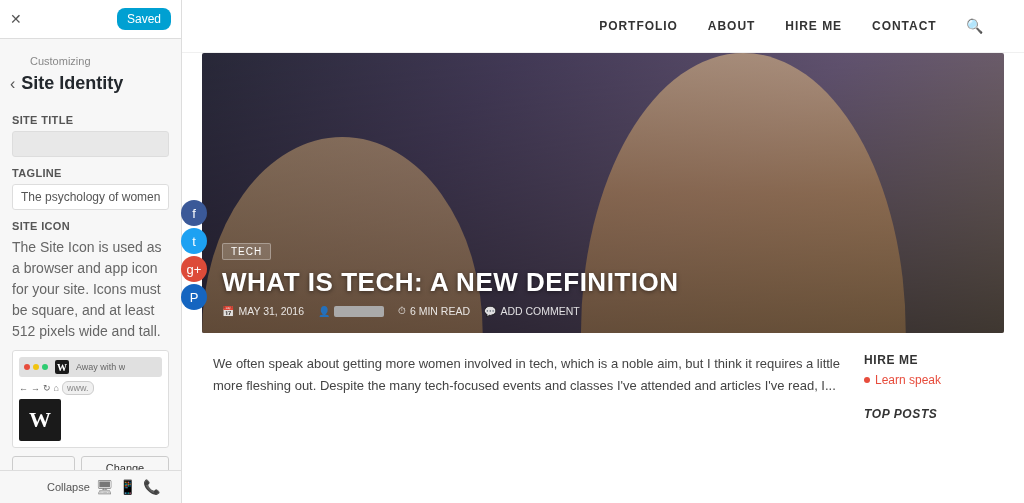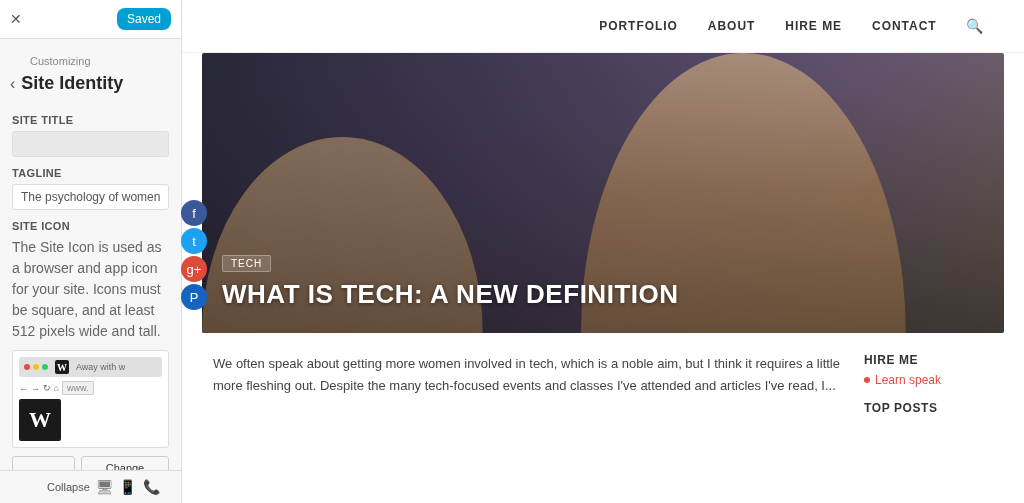--- a/index.html
+++ b/index.html
@@ -155,21 +155,21 @@
     .browser-nav {
       font-size: 9px;
       color: #666;
       display: flex;
       align-items: center;
       gap: 3px;
     }
     .browser-url {
       background: #f0f0f0;
       border: 1px solid #ccc;
-      border-radius: 1px;
+      border-radius: 6px;
       font-size: 9px;
       padding: 1px 4px;
       color: #888;
     }
     .icon-buttons {
       display: flex;
       gap: 6px;
     }
     .icon-btn {
       padding: 5px 10px;
@@ -377,21 +377,22 @@
       border-radius: 50%;
       background: #e74c3c;
       display: inline-block;
     }
     .top-posts-title {
       font-size: 12px;
       font-weight: 700;
       letter-spacing: 0.05em;
       color: #333;
       text-transform: uppercase;
-      margin-top: 14px;
+      margin-top: 20px;
+      font-style: italic;
     }
 
     .icon-calendar::before { content: "📅"; font-size: 10px; }
     .icon-user::before { content: "👤"; font-size: 10px; }
     .icon-clock::before { content: "⏱"; font-size: 10px; }
     .icon-comment::before { content: "💬"; font-size: 10px; }
   </style>
 </head>
 <body>
 
@@ -477,20 +478,38 @@
   </nav>
 
   <div class="hero-area">
     <div class="hero-image">
       <div class="hero-image-overlay"></div>
       <div class="hero-person-bg"></div>
       <div class="hero-person-fg"></div>
       <div class="hero-text">
         <span class="hero-tag">TECH</span>
         <div class="hero-title">WHAT IS TECH: A NEW DEFINITION</div>
+        <div class="hero-meta">
+          <span>
+            <span class="icon-calendar"></span>
+            <span>MAY 31, 2016</span>
+          </span>
+          <span>
+            <span class="icon-user"></span>
+            <span style="background:#aaa;color:transparent;border-radius:2px;font-size:10px;">███████</span>
+          </span>
+          <span>
+            <span class="icon-clock"></span>
+            <span>6 MIN READ</span>
+          </span>
+          <span>
+            <span class="icon-comment"></span>
+            <span>ADD COMMENT</span>
+          </span>
+        </div>
       </div>
     </div>
   </div>
 
   <div class="content-columns">
     <div class="article-body">
       <p class="article-excerpt">We often speak about getting more women involved in tech, which is a noble aim, but I think it requires a little more fleshing out. Despite the many tech-focused events and classes I've attended and articles I've read, I...</p>
     </div>
     <div class="sidebar-right">
       <div class="sidebar-section-title">HIRE ME</div>

